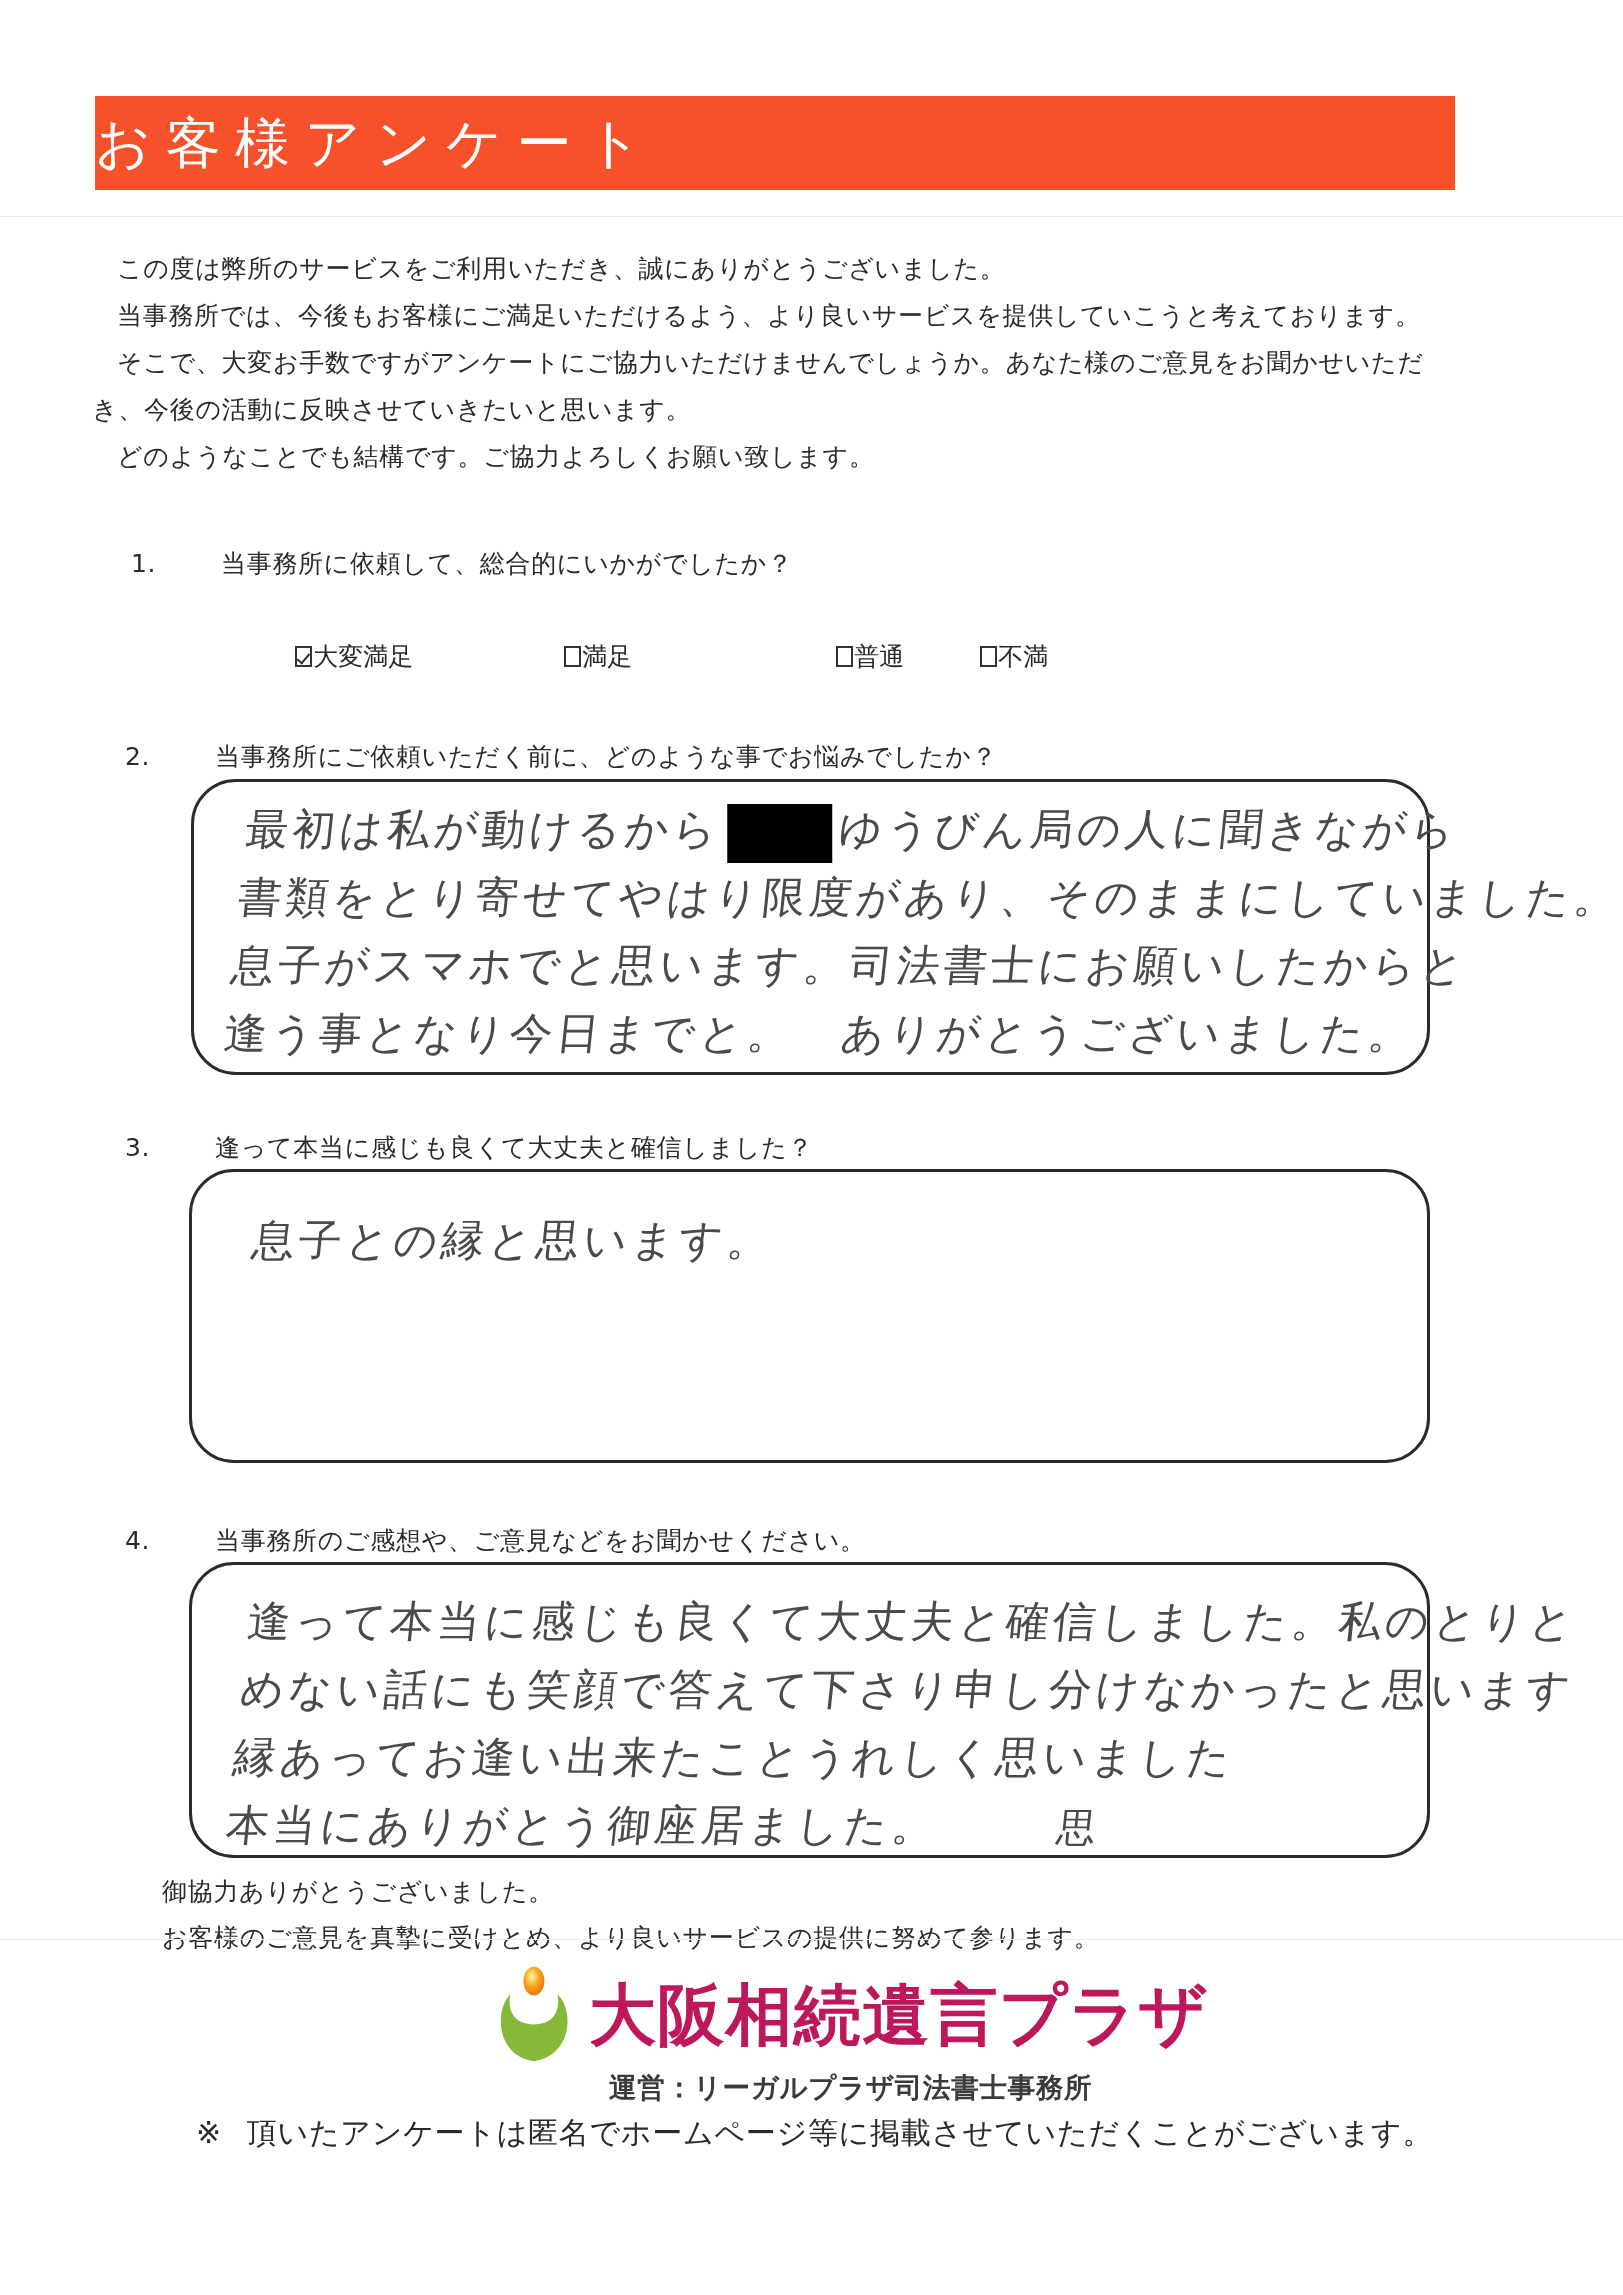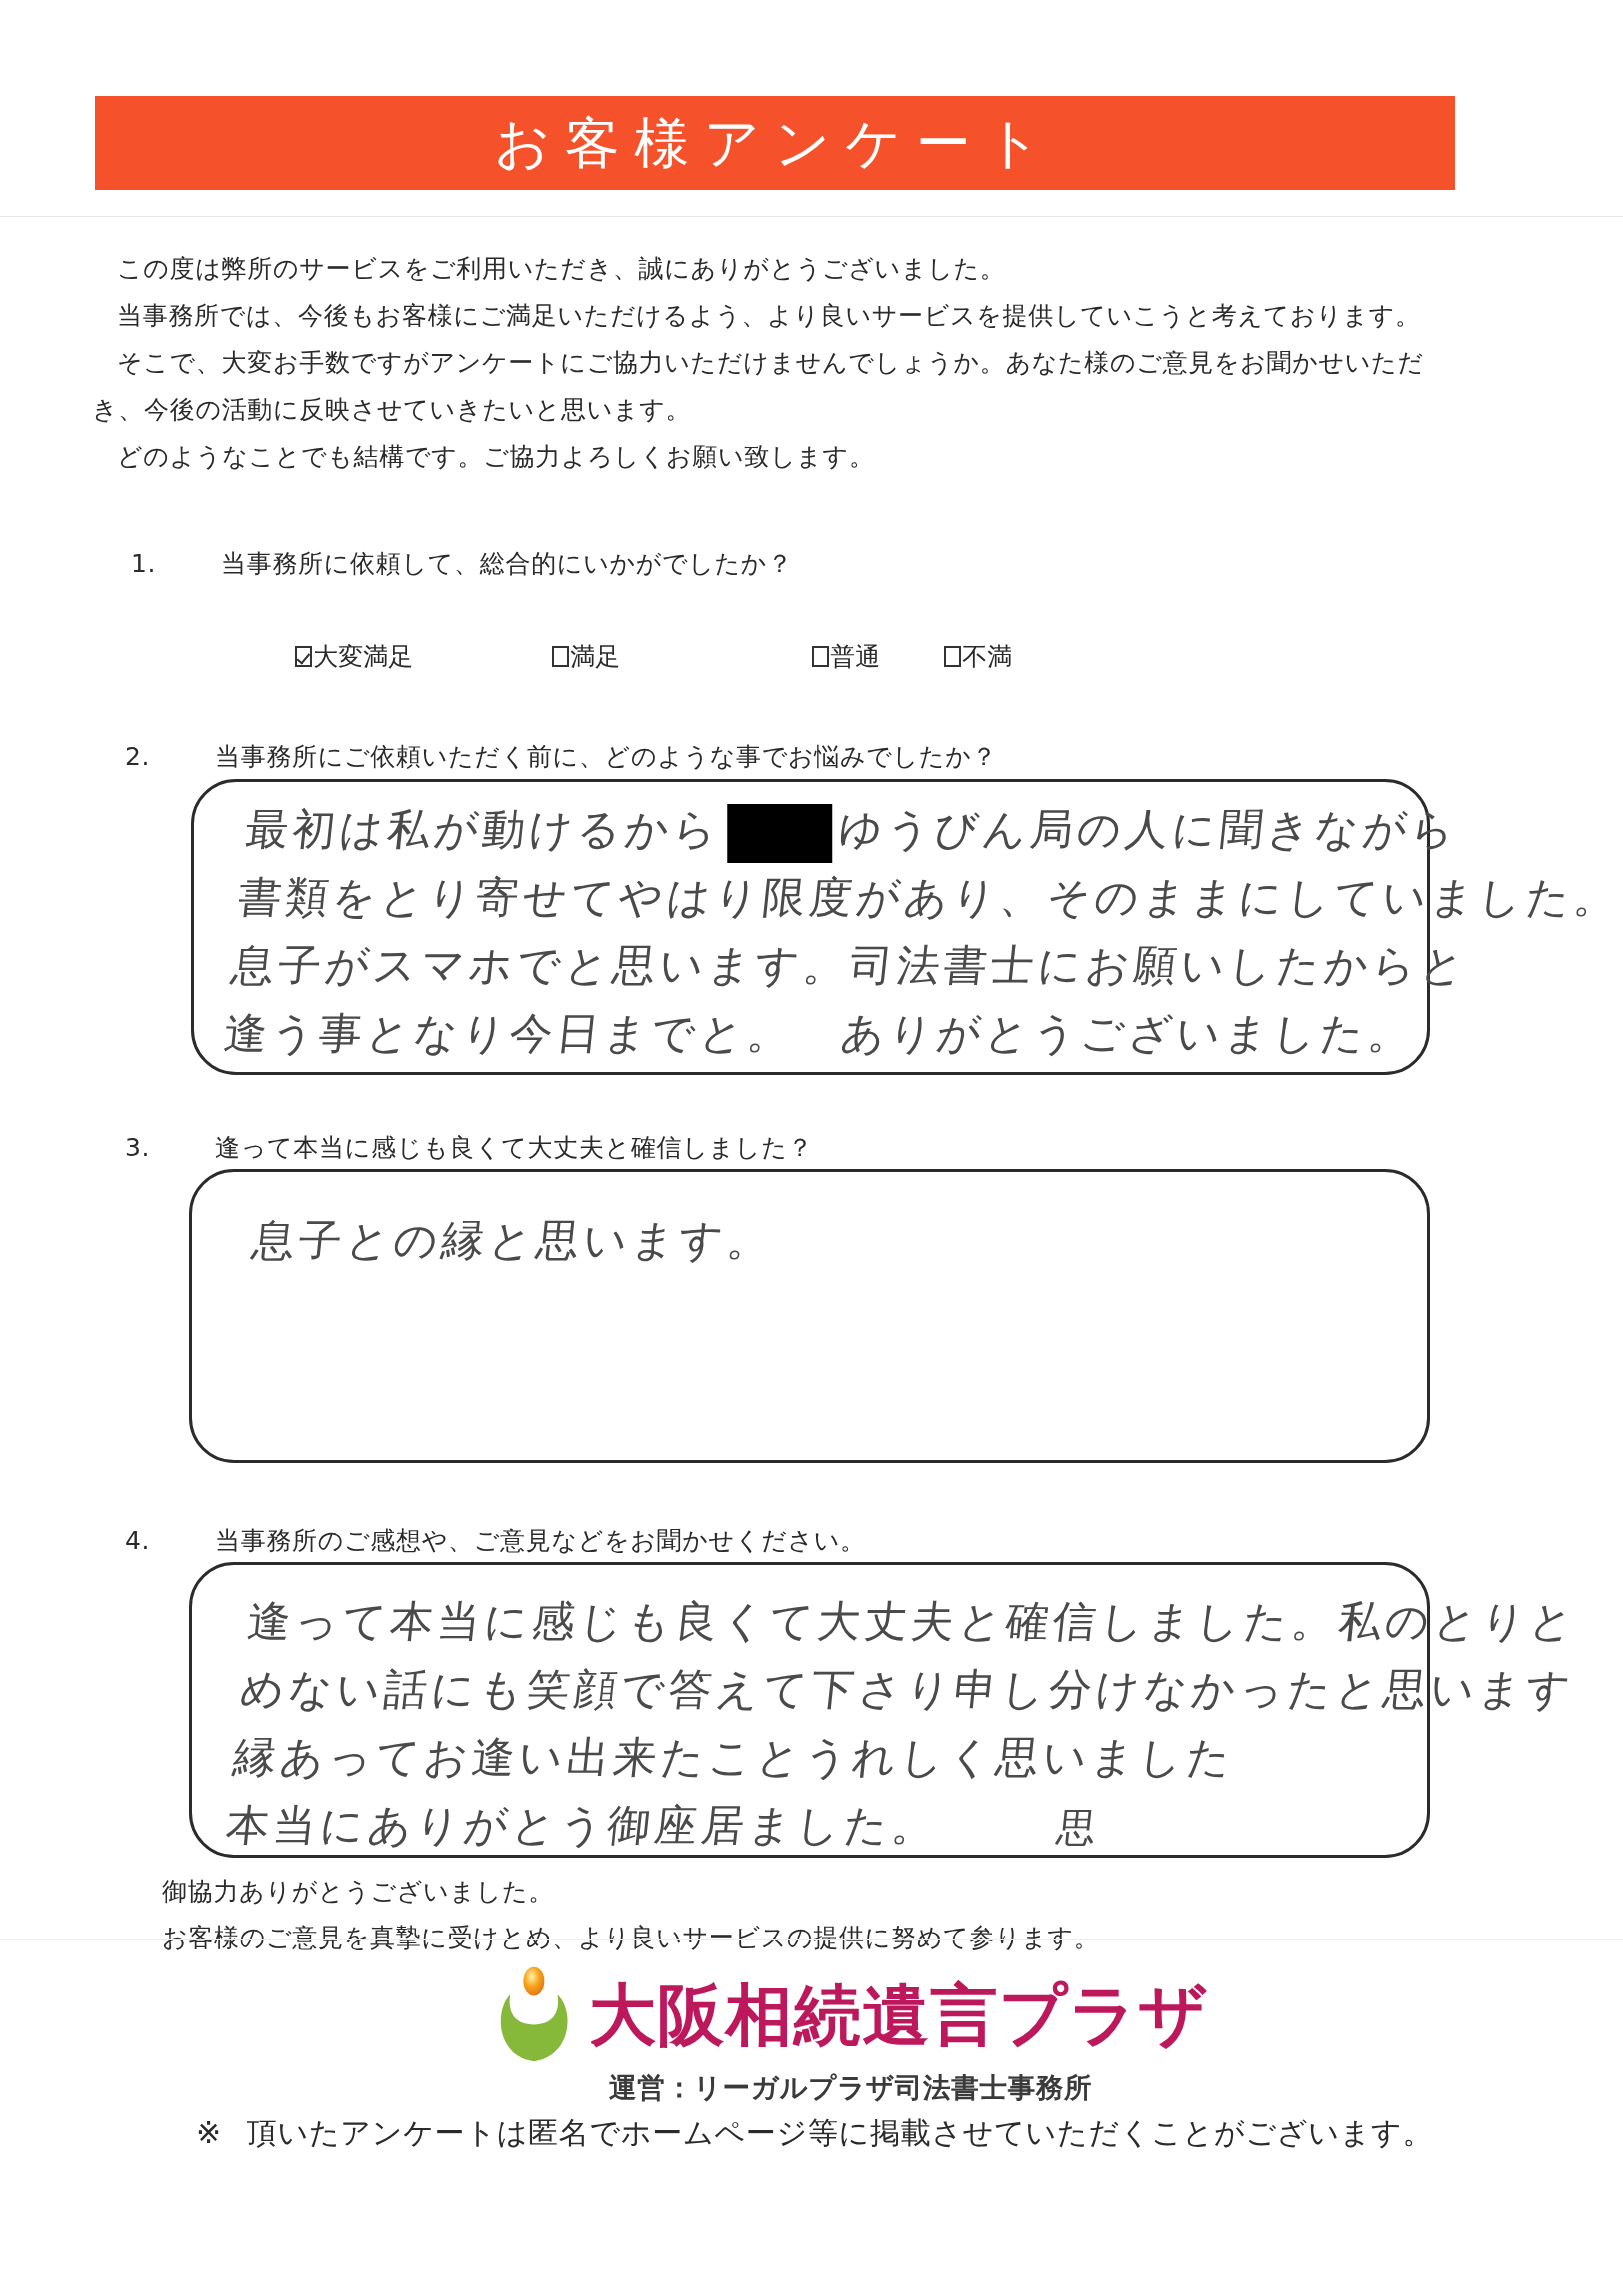--- a/index.html
+++ b/index.html
@@ -15,21 +15,21 @@
       font-family: "DejaVu Sans", "Liberation Sans", sans-serif;
       color: #2a2a2a;
     }
     .abs { position: absolute; }
 
     
     .banner {
       left: 95px; top: 96px;
       width: 1360px; height: 94px;
       background: #f5512b;
-      display: flex; align-items: center; justify-content: center;
+      display: flex; align-items: center; justify-content: flex-start;
     }
     .banner-title {
       color: #ffffff;
       font-size: 55px;
       letter-spacing: 14.4px;
       font-weight: normal;
       line-height: 1;
     }
     .scan-line {
       left: 0; width: 1623px; height: 1.3px;
@@ -66,21 +66,21 @@
     .q3 { left: 92px; top: 1131px; }
     .q4 { left: 92px; top: 1524px; }
 
     .choices {
       left: 295px; top: 640px;
       display: flex;
       font-size: 25px;
     }
     .choice {
       display: flex; align-items: center;
-      margin-right: 0;
+      margin-right: 12px;
     }
     .choice:nth-child(1) { width: 257px; }
     .choice:nth-child(2) { width: 196px; }
     .choice:nth-child(3) { width: 196px; justify-content: center; }
     .checkbox {
       width: 17px; height: 21px;
       border: 2px solid #333;
       box-sizing: border-box;
       margin-right: 1.3px;
       position: relative;

